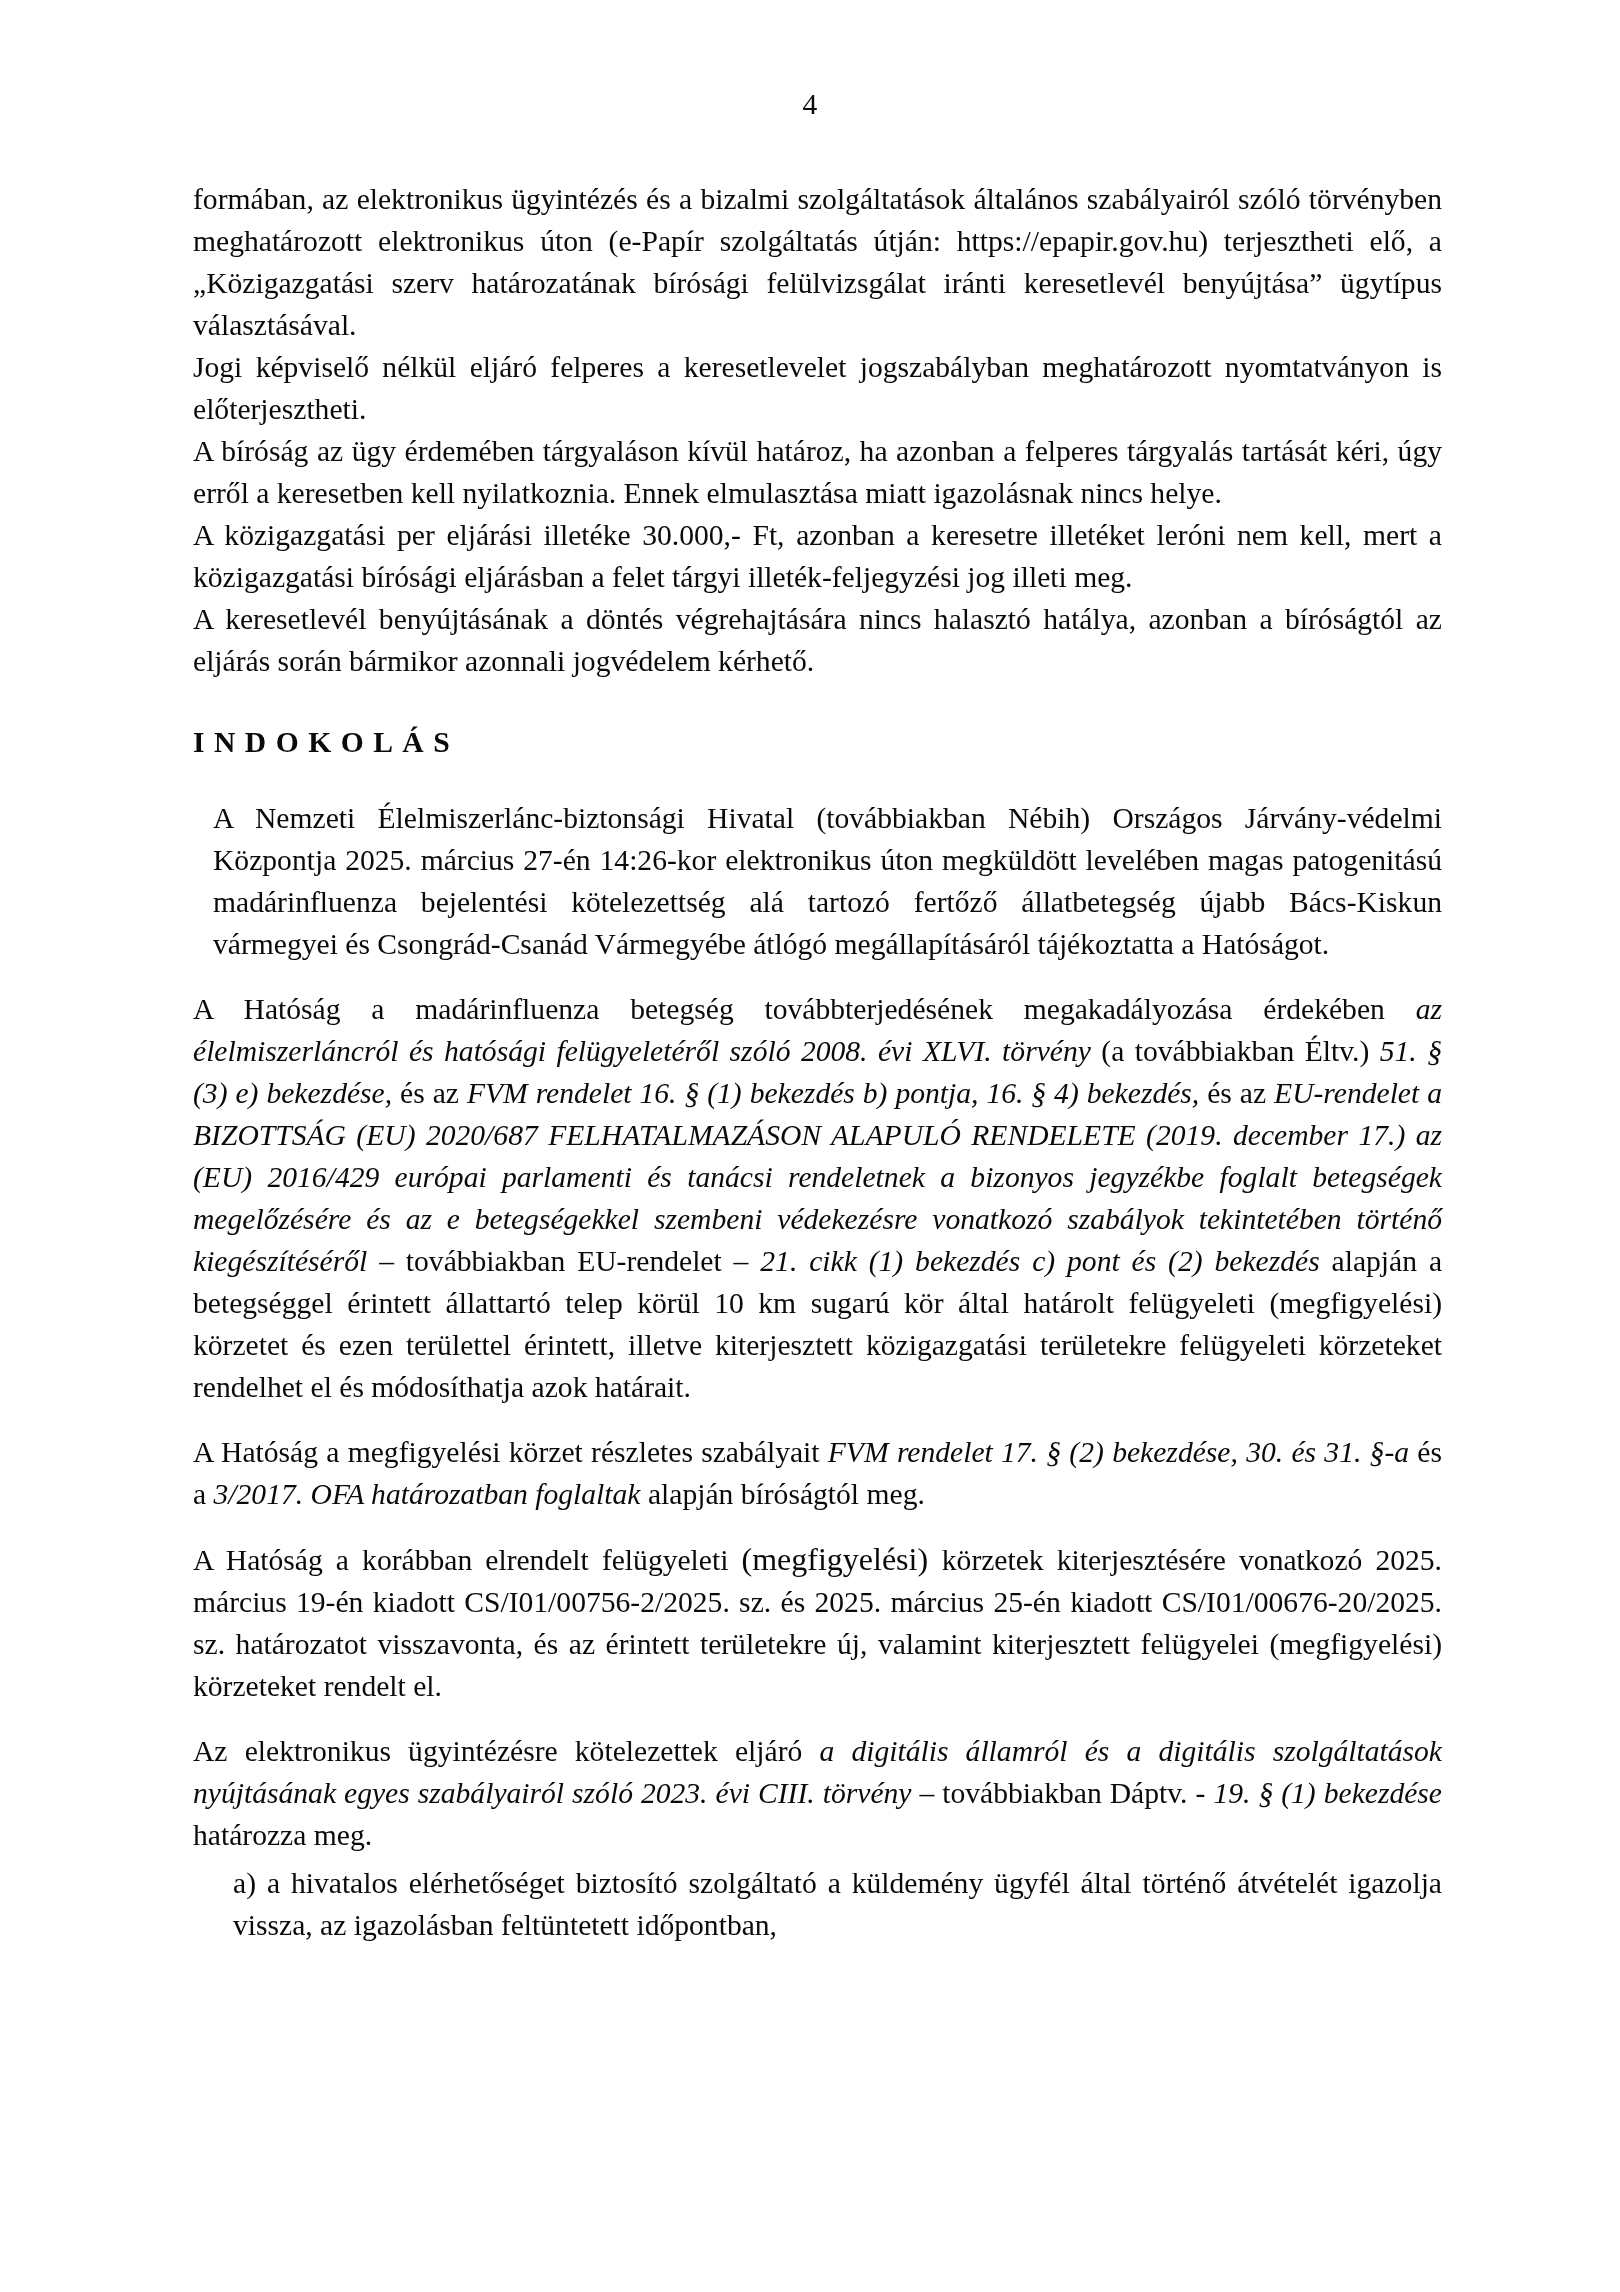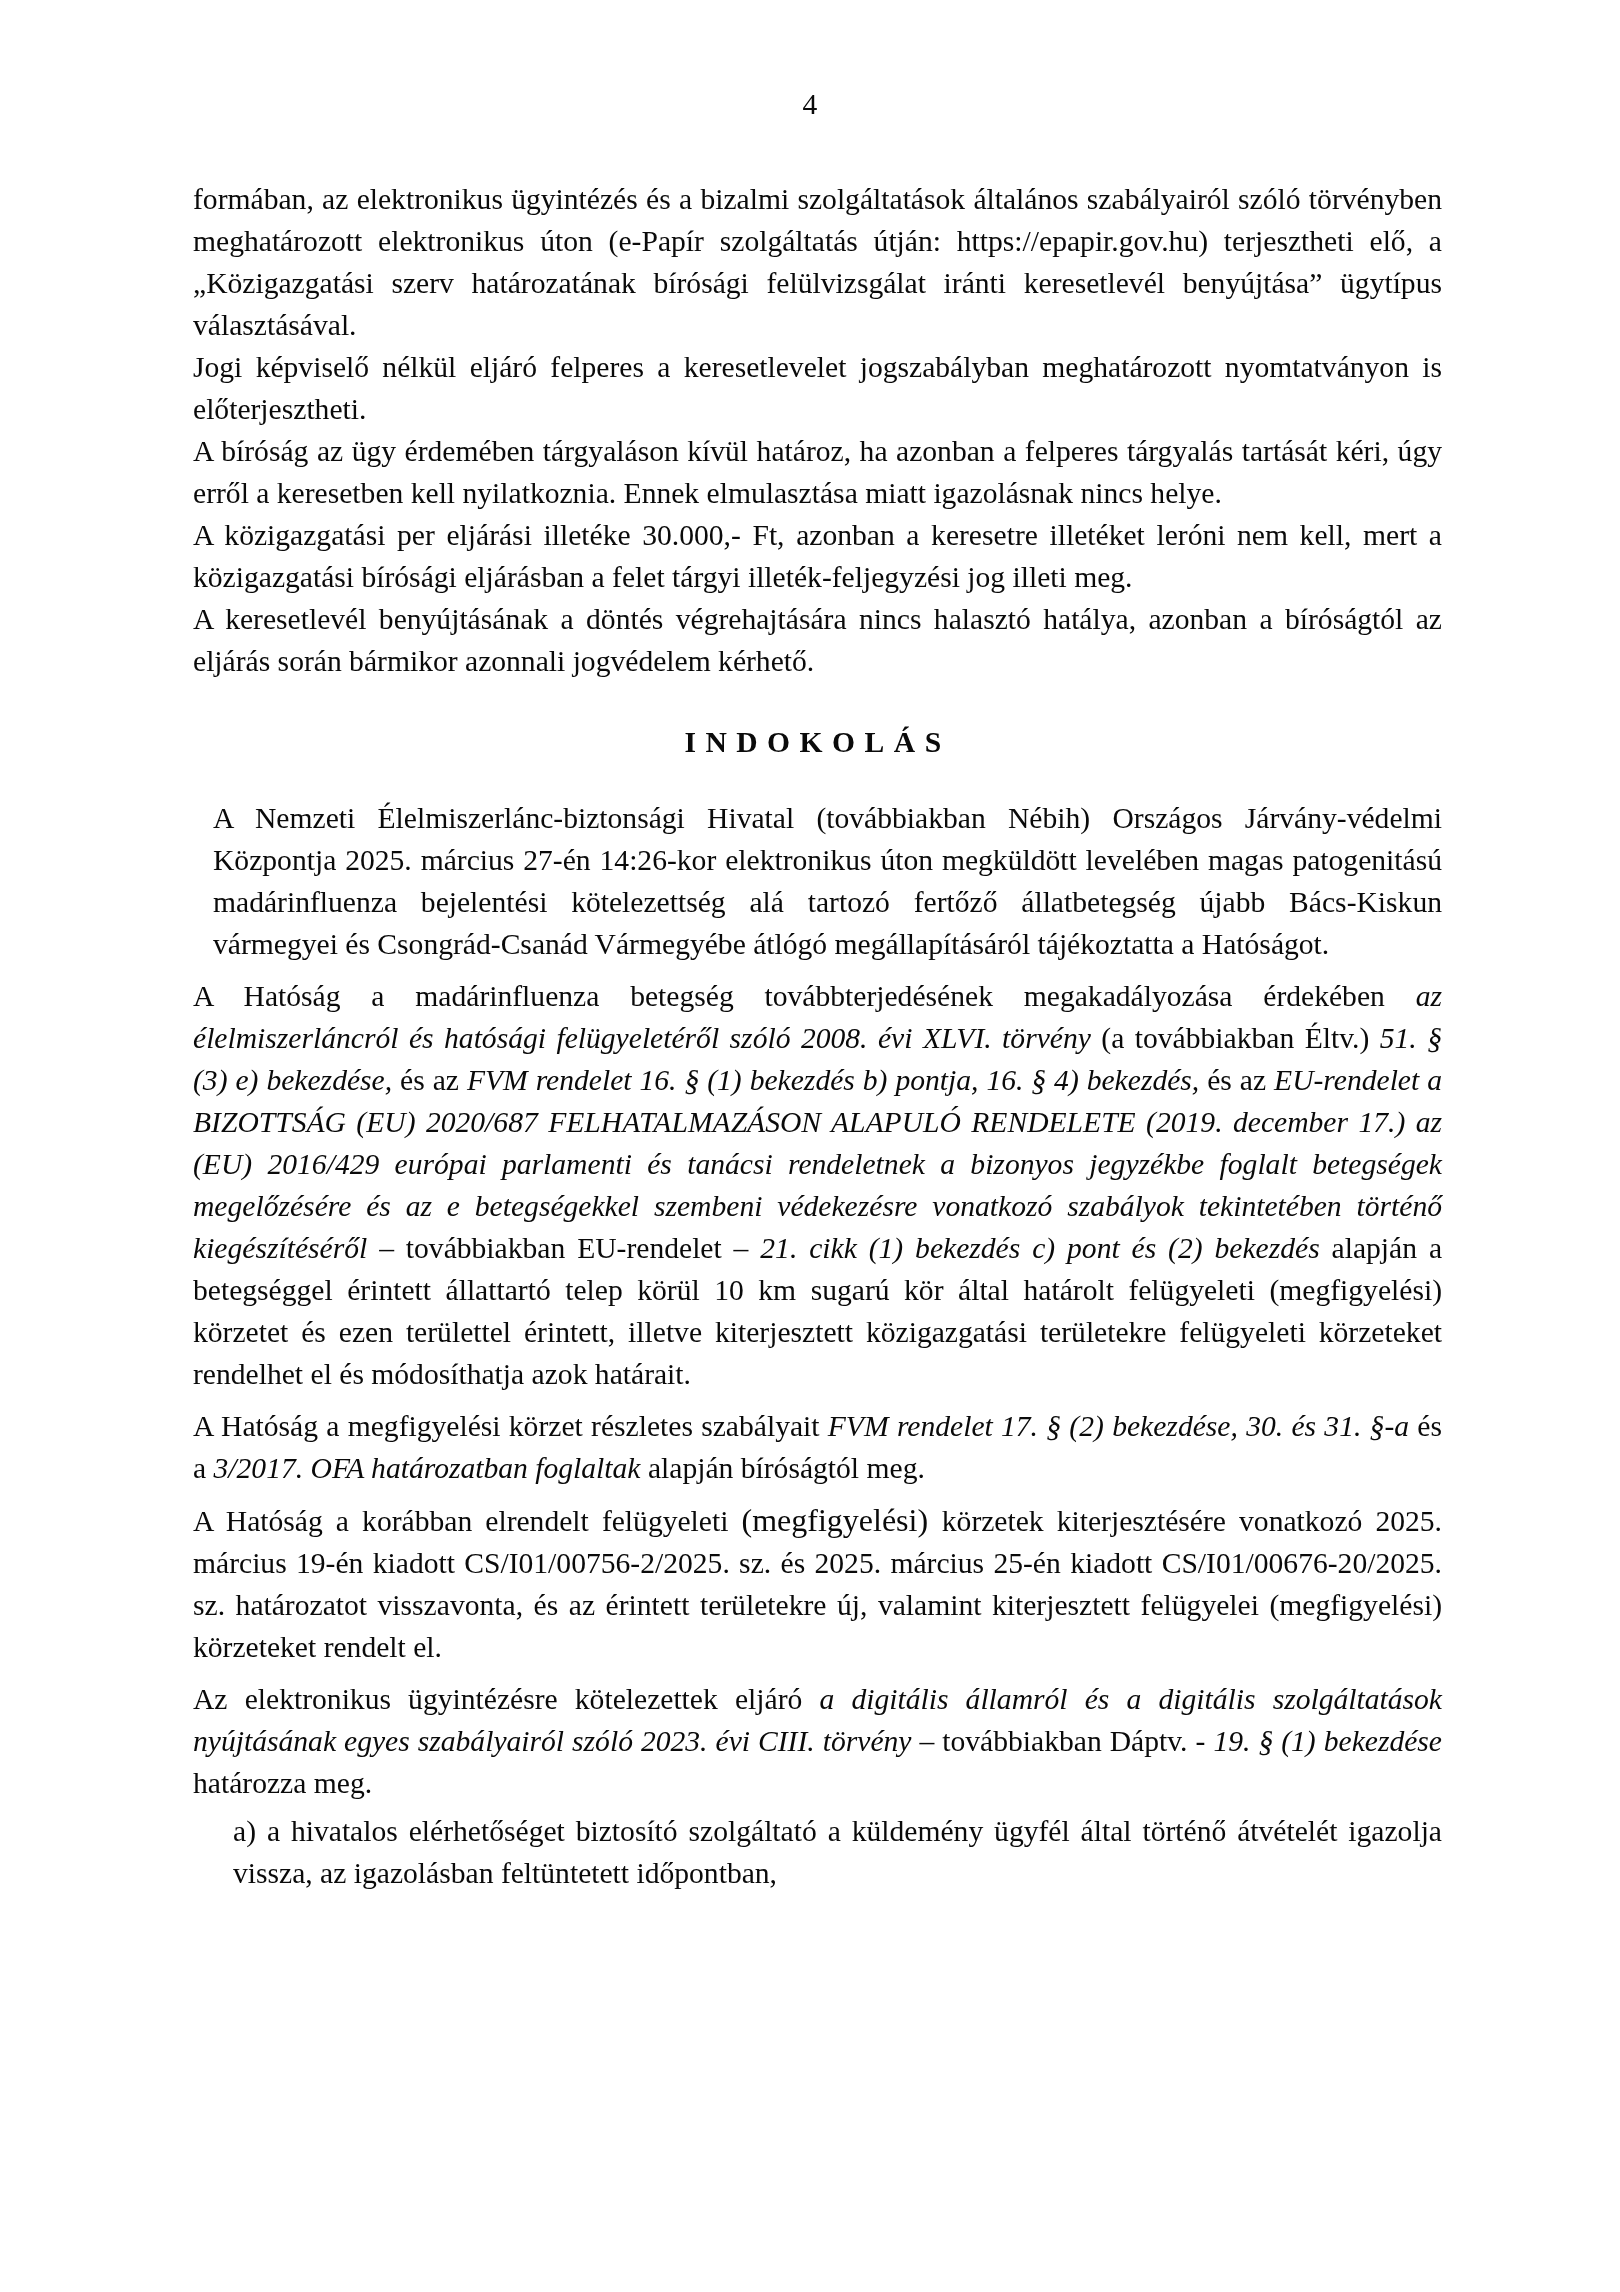--- a/index.html
+++ b/index.html
@@ -27,33 +27,33 @@
   .content {
     padding: 56px 178px 0 193px;
   }
   .content p {
     margin: 0;
     font-size: 29.6px;
     line-height: 42px;
     text-align: justify;
   }
   #section-indokolas p {
-    margin-top: 10px;
+    margin-top: 23px;
   }
   #section-indokolas p:first-child {
     margin-top: 0;
     margin-left: 20px;
   }
   #section-indokolas p.gap-tight {
     margin-top: 6.3px;
     margin-left: 40px;
   }
   .heading {
     margin: 39px 0 34px 0;
-    text-align: center;
+    text-align: left;
     font-size: 29.6px;
     font-weight: bold;
     letter-spacing: 0.32em;
     line-height: 42px;
   }
   .run-italic {
     font-style: italic;
   }
   .run-small {
     font-size: 32px;

